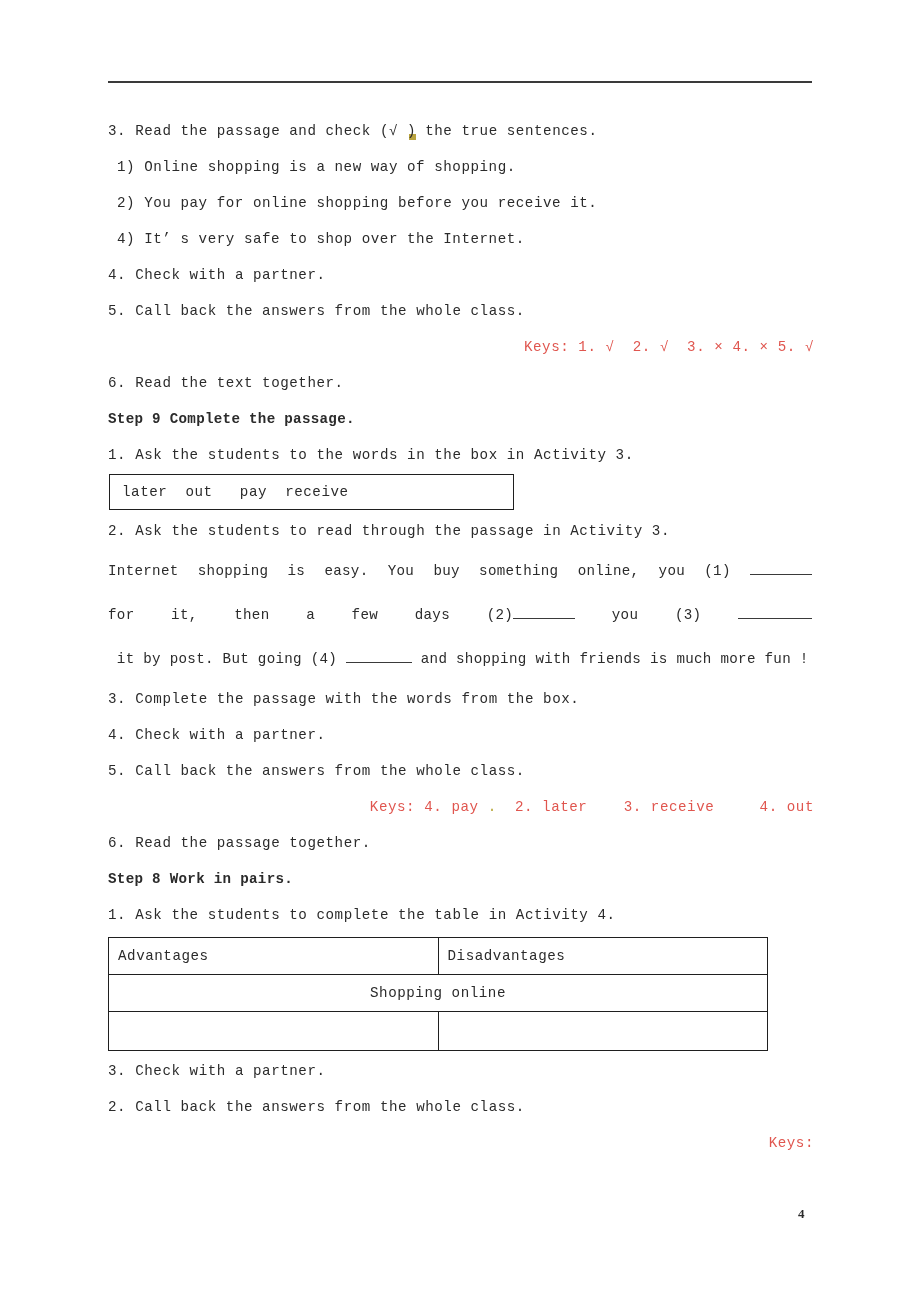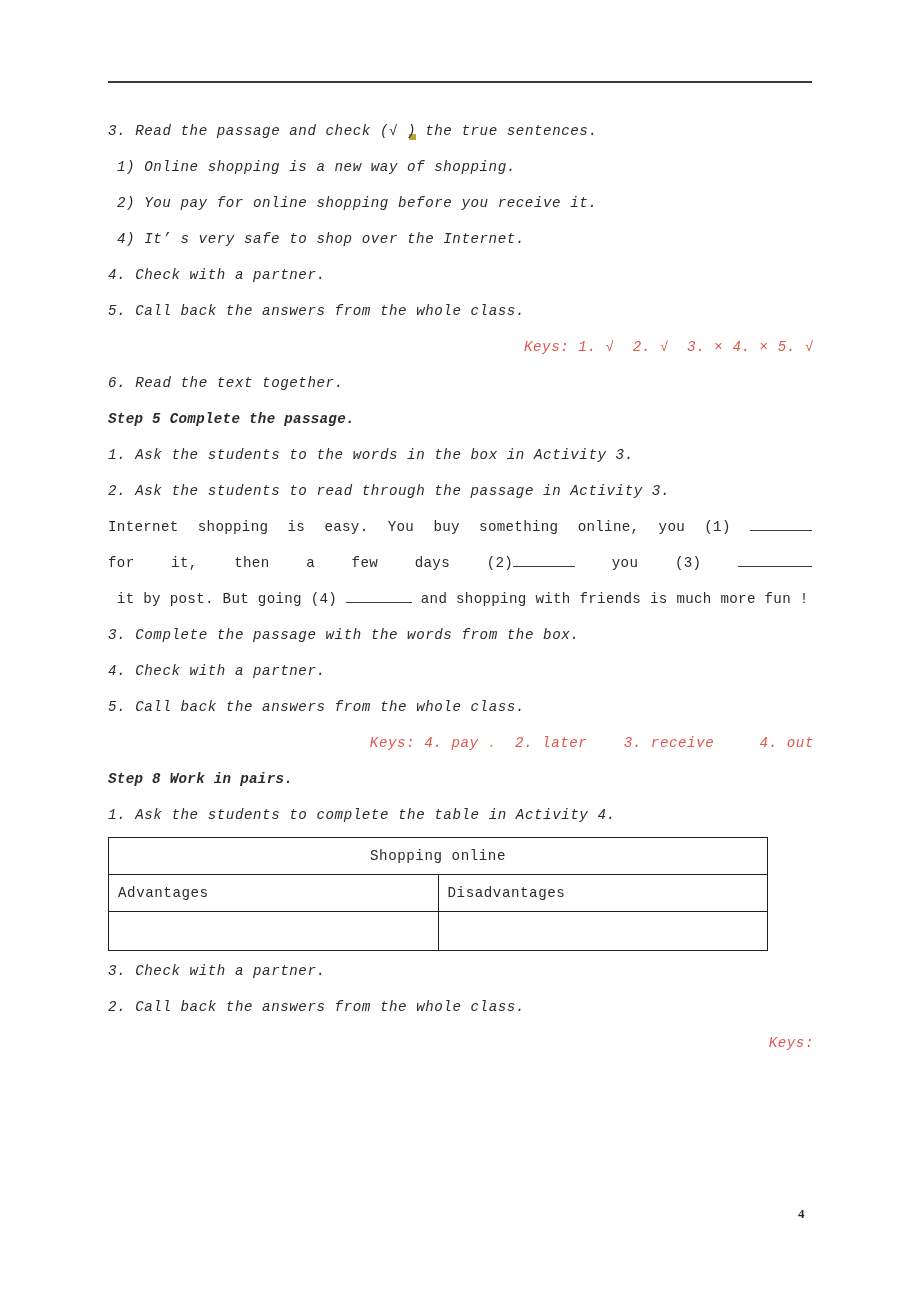--- a/index.html
+++ b/index.html
@@ -40,21 +40,20 @@
     top: 113px;
     width: 706px;
   }
 
   .line {
     font-size: 14.2px;
     line-height: 36px;
     letter-spacing: 0.55px;
     white-space: pre;
     color: #2b2b2b;
-    font-style: italic;
   }
 
   .line.indent {
     padding-left: 9px;
   }
 
   .line.bold {
     font-weight: bold;
     letter-spacing: 0.3px;
   }
@@ -80,21 +79,21 @@
     padding-left: 12px;
     font-size: 14.2px;
     letter-spacing: 0.55px;
     white-space: pre;
     color: #2b2b2b;
   }
 
   
   .passage {
     font-size: 14.2px;
-    line-height: 36px;
+    line-height: 44px;
     letter-spacing: 0.3px;
     color: #2b2b2b;
     text-align: justify;
     text-justify: inter-word;
     width: 704px;
   }
   .passage .seg { white-space: pre; }
   .blank {
     display: inline-block;
     border-bottom: 1.2px solid #3a3a3a;
@@ -166,46 +165,50 @@
 
     <div class="line indent">1) Online shopping is a new way of shopping.</div>
     <div class="line indent">2) You pay for online shopping before you receive it.</div>
     <div class="line indent">4) It’ s very safe to shop over the Internet.</div>
 
     <div class="line">4. Check with a partner.</div>
     <div class="line">5. Call back the answers from the whole class.</div>
     <div class="line keys">Keys: 1. √  2. √  3. × 4. × 5. √</div>
     <div class="line">6. Read the text together.</div>
 
-    <div class="line bold">Step 5 Complete the passage.</div>
+    <div class="line bold">Step 9 Complete the passage.</div>
     <div class="line">1. Ask the students to the words in the box in Activity 3.</div>
 
+    <div class="wordbox">
+      <span>later  out   pay  receive</span>
+    </div>
 
     <div class="line">2. Ask the students to read through the passage in Activity 3.</div>
 
     <div class="passage"><span class="seg">Internet shopping is easy. You buy something online, you (1) </span><span class="blank b1"></span><span class="seg">for it, then a few days (2)</span><span class="blank b2"></span><span class="seg"> you (3) </span><span class="blank b3"></span><span class="seg"> it by post. But going (4) </span><span class="blank b4"></span><span class="seg"> and shopping with friends is much more fun !</span></div>
 
     <div class="line">3. Complete the passage with the words from the box.</div>
     <div class="line">4. Check with a partner.</div>
     <div class="line">5. Call back the answers from the whole class.</div>
 
     <div class="line keys"><span>Keys: 4. pay </span><span class="dot-olive">.</span><span>  2. later    3. receive     4. out</span></div>
 
+    <div class="line">6. Read the passage together.</div>
 
     <div class="line bold">Step 8 Work in pairs.</div>
     <div class="line">1. Ask the students to complete the table in Activity 4.</div>
 
     <table class="tbl">
       <tbody>
           <tr>
-        <td class="center" colspan="2">Shopping online</td>
+        <td>Advantages</td>
+        <td>Disadvantages</td>
       </tr>
       <tr>
-        <td>Advantages</td>
-        <td>Disadvantages</td>
+        <td class="center" colspan="2">Shopping online</td>
       </tr>
       <tr>
         <td class="empty"></td>
         <td class="empty"></td>
       </tr>
     </tbody>
       </table>
 
     <div class="line">3. Check with a partner.</div>
     <div class="line">2. Call back the answers from the whole class.</div>

